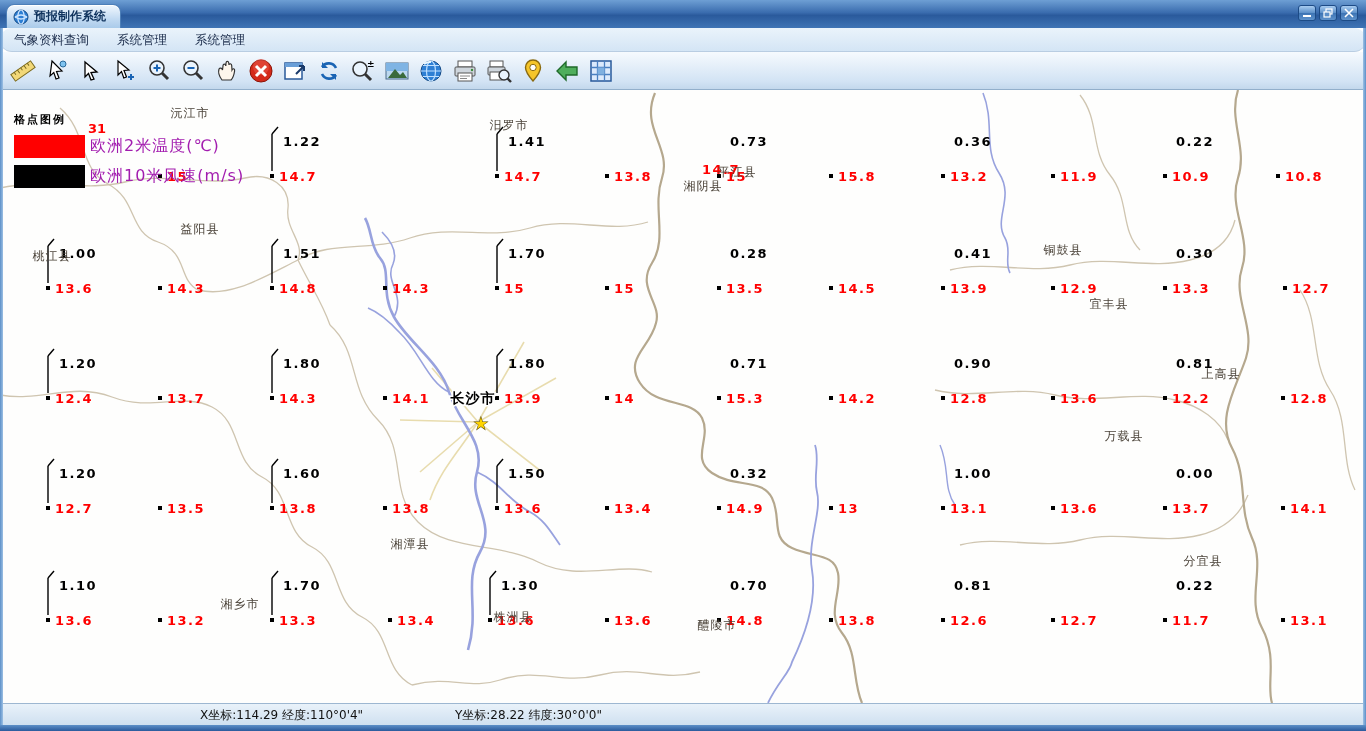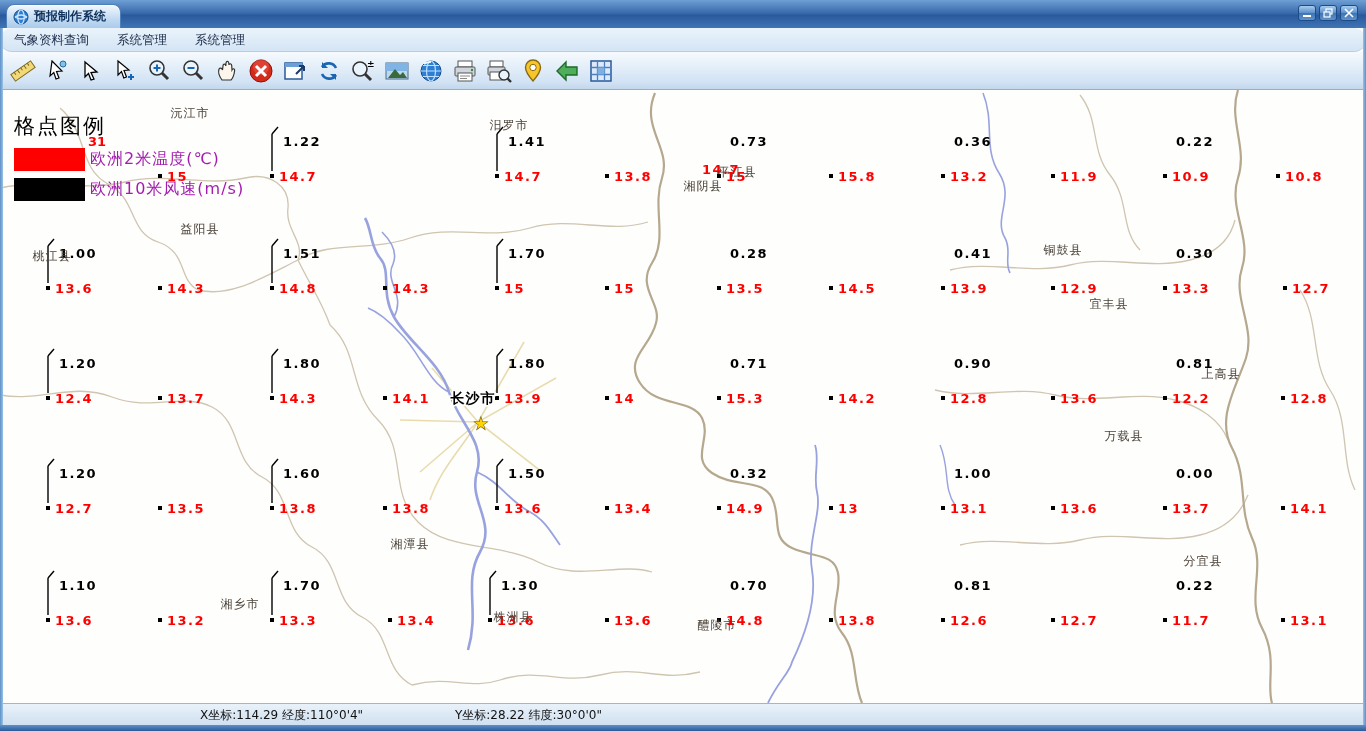--- a/index.html
+++ b/index.html
@@ -33,21 +33,21 @@
   
   .map-panel { position:absolute; left:0; top:90px; width:1366px; height:613px; background:#fefefd; overflow:hidden; cursor:crosshair; }
   .base-map, .points-svg { position:absolute; left:0; top:0; }
   .temp { fill:#ff0000; font:bold 13px "DejaVu Sans",sans-serif; letter-spacing:1.5px; }
   .wind { fill:#000000; font:bold 13px "DejaVu Sans",sans-serif; letter-spacing:1.5px; }
   .city { fill:#4c443a; font:12px "DejaVu Sans",sans-serif; letter-spacing:1px; }
   .capital { fill:#000; font:bold 14px "DejaVu Sans",sans-serif; stroke:#ffffff; stroke-width:3px; paint-order:stroke; letter-spacing:1px; }
   .star { font:16px "DejaVu Sans",sans-serif; fill:#ffd400; stroke:#5a4a00; stroke-width:1px; paint-order:stroke; }
 
   .legend { position:absolute; left:14px; top:22px; }
-  .legend-title { font-size:21px; color:#000; margin-bottom:8px; letter-spacing:2px; }
+  .legend-title { font-size:11px; color:#000; margin-bottom:8px; letter-spacing:2px;font-weight:bold; }
   .legend-row { display:flex; align-items:center; margin-bottom:7px; position:relative; }
   .legend-swatch { width:71px; height:23px; margin-right:5px; }
   .legend-label { font-size:16px; color:#a21caf; letter-spacing:1px; white-space:nowrap; }
   .legend-frag { position:absolute; left:74px; top:-14px; color:#f00; font:bold 13px "DejaVu Sans",sans-serif; }
 
   
   .statusbar { position:absolute; left:0; top:703px; width:1366px; height:22px;
     background:linear-gradient(#e9f2fa,#cfe0f0); border-top:1px solid #9db7d1; font-size:12px; color:#111; }
   .statusbar span { position:absolute; top:3px; white-space:nowrap; }
   .status-x { left:200px; }

